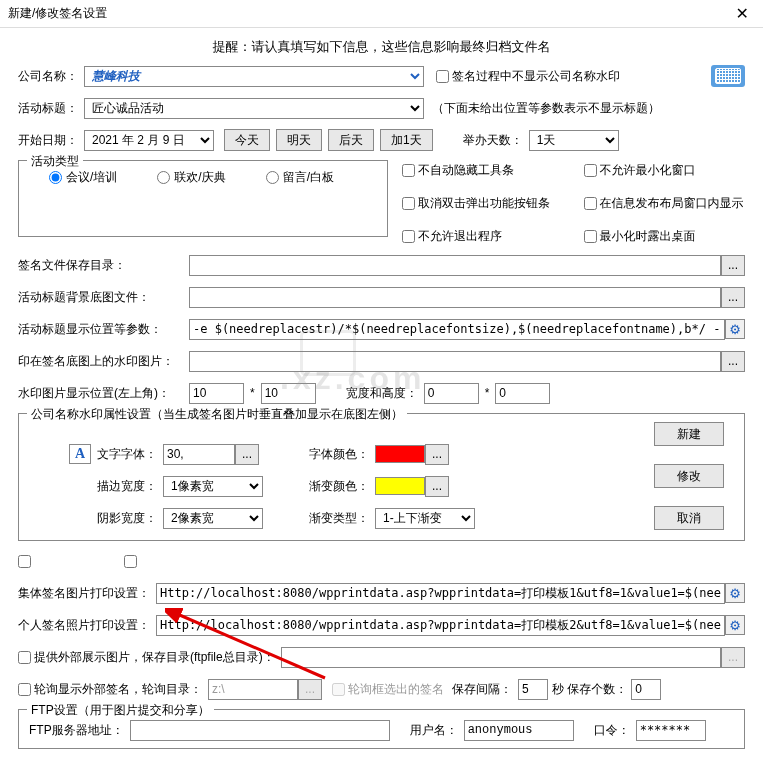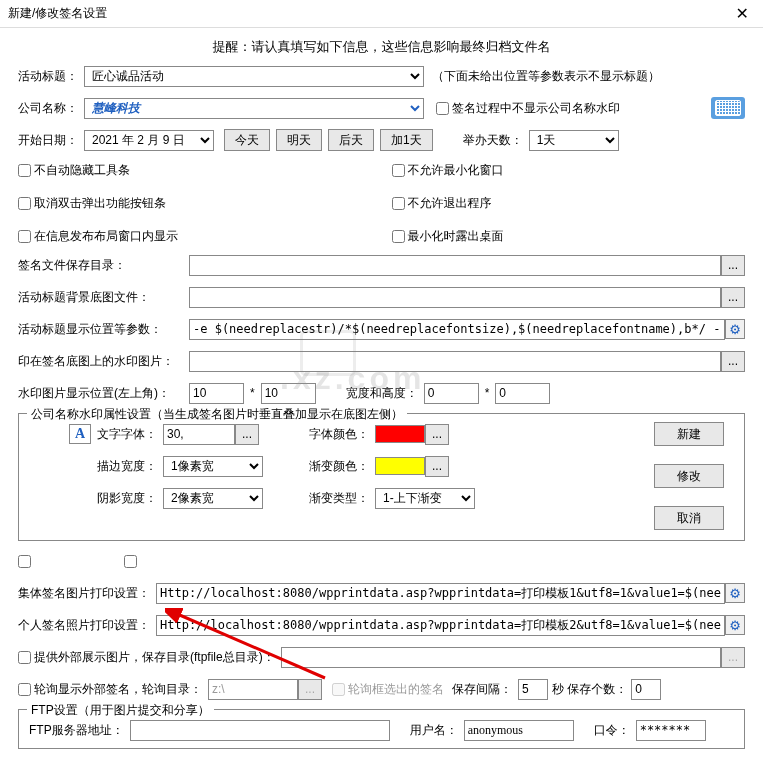--- a/index.html
+++ b/index.html
@@ -39,72 +39,89 @@
 
 <div class="titlebar">
   <span class="title">新建/修改签名设置</span>
   <span class="close">✕</span>
 </div>
 
 <div class="content">
   <div class="hint">提醒：请认真填写如下信息，这些信息影响最终归档文件名</div>
 
   <div class="row">
+    <span class="lbl">公司名称：</span>
+    <select class="sel" style="width:340px;color:#2060c0;font-style:italic;font-weight:bold"><option>慧峰科技</option></select>
+    <span style="width:12px"></span>
+    <input type="checkbox" class="chk" style="">
+    <span>签名过程中不显示公司名称水印</span>
+    <span style="flex:1"></span>
+    <span class="kbd-icon"></span>
+  </div>
+
+  <div class="row">
     <span class="lbl">活动标题：</span>
     <select class="sel" style="width:340px"><option>匠心诚品活动</option></select>
     <span style="margin-left:8px">（下面未给出位置等参数表示不显示标题）</span>
-  </div>
-
-  <div class="row">
-    <span class="lbl">公司名称：</span>
-    <select class="sel" style="width:340px;color:#2060c0;font-style:italic;font-weight:bold"><option>慧峰科技</option></select>
-    <span style="width:12px"></span>
-    <input type="checkbox" class="chk" style="">
-    <span>签名过程中不显示公司名称水印</span>
-    <span style="flex:1"></span>
-    <span class="kbd-icon"></span>
   </div>
 
   <div class="row">
     <span class="lbl">开始日期：</span>
     <select class="sel" style="width:130px"><option>2021 年 2 月  9 日</option></select>
     <span style="width:10px"></span>
     <button class="btn">今天</button>
     <span style="width:6px"></span>
     <button class="btn">明天</button>
     <span style="width:6px"></span>
     <button class="btn">后天</button>
     <span style="width:6px"></span>
     <button class="btn">加1天</button>
     <span style="width:30px"></span>
     <span class="lbl">举办天数：</span>
     <select class="sel" style="width:90px"><option>1天</option></select>
   </div>
 
   <div class="row" style="align-items:stretch;gap:14px">
+    <div class="fieldset" style="flex:0 0 370px">
+      <span class="legend">活动类型</span>
+      <div class="radio-row">
+        <label class="radio-item">
+            <input type="radio" name="t" checked="" style=""> 
+            <span>会议/培训</span>
+          </label>
+        <label class="radio-item">
+            <input type="radio" name="t" style=""> 
+            <span>联欢/庆典</span>
+          </label>
+        <label class="radio-item">
+            <input type="radio" name="t" style=""> 
+            <span>留言/白板</span>
+          </label>
+      </div>
+    </div>
     <div class="check-grid" style="flex:1;padding-top:2px">
       <div class="check-item">
           <input type="checkbox" class="chk" style="">
           <span>不自动隐藏工具条</span>
         </div>
       <div class="check-item">
           <input type="checkbox" class="chk" style="">
           <span>不允许最小化窗口</span>
         </div>
       <div class="check-item">
           <input type="checkbox" class="chk" style="">
           <span>取消双击弹出功能按钮条</span>
         </div>
       <div class="check-item">
           <input type="checkbox" class="chk" style="">
+          <span>在信息发布布局窗口内显示</span>
+        </div>
+      <div class="check-item">
+          <input type="checkbox" class="chk" style="">
           <span>不允许退出程序</span>
-        </div>
-      <div class="check-item">
-          <input type="checkbox" class="chk" style="">
-          <span>在信息发布布局窗口内显示</span>
         </div>
       <div class="check-item">
           <input type="checkbox" class="chk" style="">
           <span>最小化时露出桌面</span>
         </div>
     </div>
   </div>
 
   <div class="row">
     <span class="lbl" style="width:165px">签名文件保存目录：</span>
@@ -135,21 +152,21 @@
     <input class="inp" style="width: 55px;" value="10">
     <span style="margin:0 6px">*</span>
     <input class="inp" style="width: 55px;" value="10">
     <span style="width:30px"></span>
     <span class="lbl">宽度和高度：</span>
     <input class="inp" style="width: 55px;" value="0">
     <span style="margin:0 6px">*</span>
     <input class="inp" style="width: 55px;" value="0">
   </div>
 
-  <div class="fieldset" style="display:flex;gap:20px;align-items:flex-start;padding-bottom:10px">
+  <div class="fieldset" style="display:flex;gap:20px;align-items:flex-end;padding-bottom:10px">
     <span class="legend">公司名称水印属性设置（当生成签名图片时垂直叠加显示在底图左侧）</span>
     <div style="flex:0 0 260px;display:flex;flex-direction:column;gap:8px;padding-left:40px">
       <div class="row" style="margin:0">
         <span class="font-icon">A</span>
         <span style="width:6px"></span>
         <span class="lbl">文字字体：</span>
         <input class="inp" style="width: 72px;" value="30,">
         <button class="browse-btn">...</button>
       </div>
       <div class="row" style="margin:0;padding-left:28px">
@@ -224,21 +241,21 @@
     <input class="inp" style="width: 30px;" value="0">
   </div>
 
   <div class="fieldset">
     <span class="legend">FTP设置（用于图片提交和分享）</span>
     <div class="row" style="margin:0">
       <span class="lbl">FTP服务器地址：</span>
       <input class="inp" style="width: 260px;">
       <span style="width:20px"></span>
       <span class="lbl">用户名：</span>
-      <input class="inp" style="width: 110px; font-family: Liberation Serif, serif;" value="anonymous">
+      <input class="inp" style="width: 110px; font-family: Liberation Mono, monospace;" value="anonymous">
       <span style="width:20px"></span>
       <span class="lbl">口令：</span>
       <input class="inp" style="width: 70px; font-family: monospace;" value="*******">
     </div>
   </div>
 </div>
 
 <svg class="arrow" width="180" height="80">
   <defs>
       <marker id="ah" markerWidth="10" markerHeight="10" refX="2" refY="3" orient="auto">

